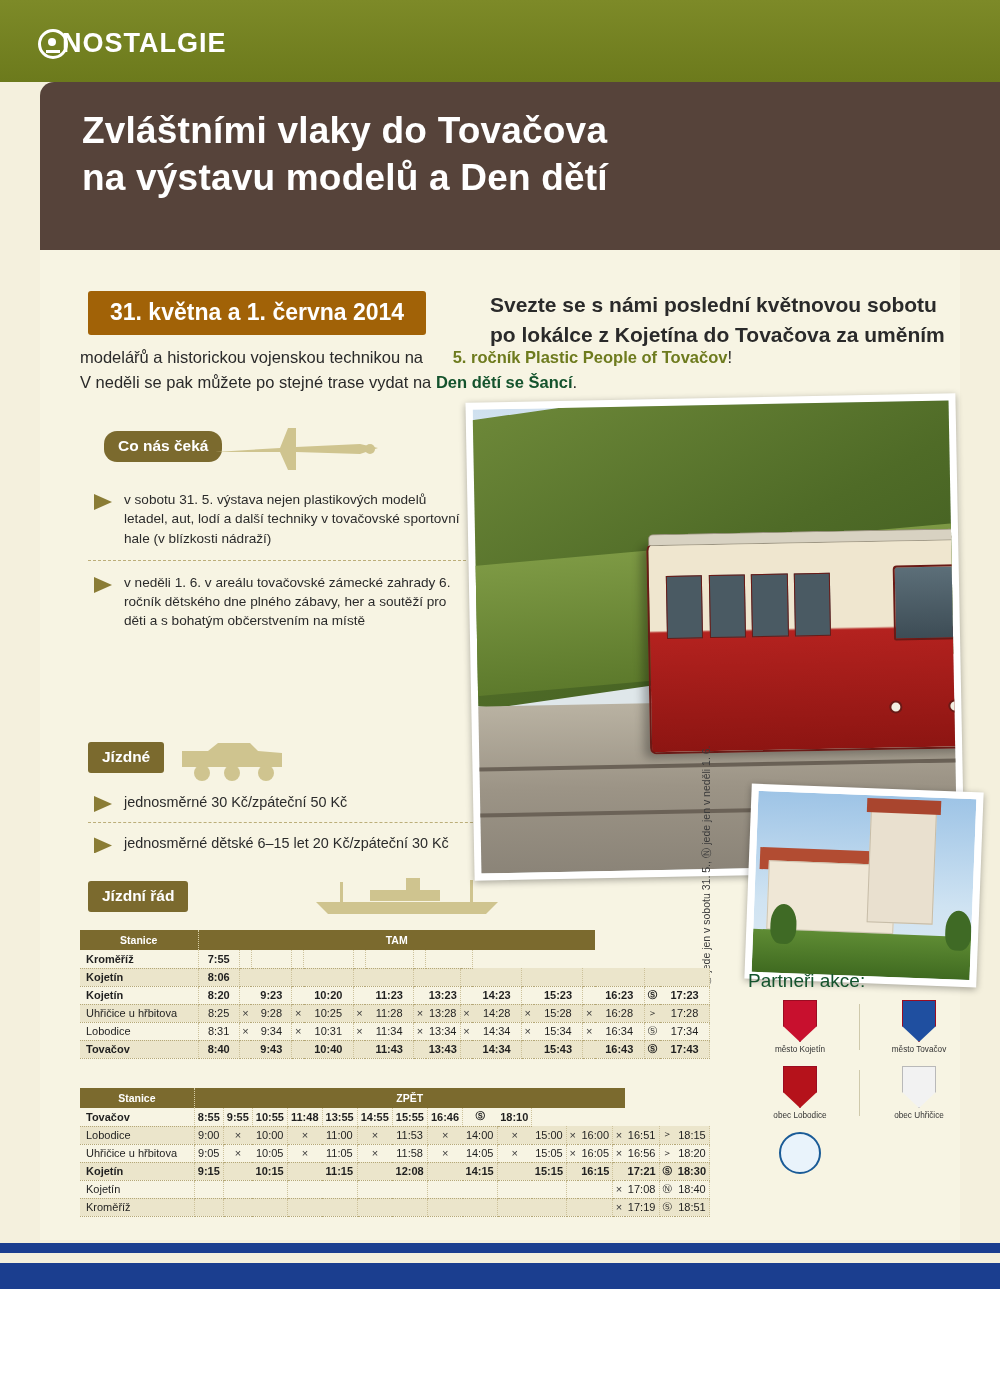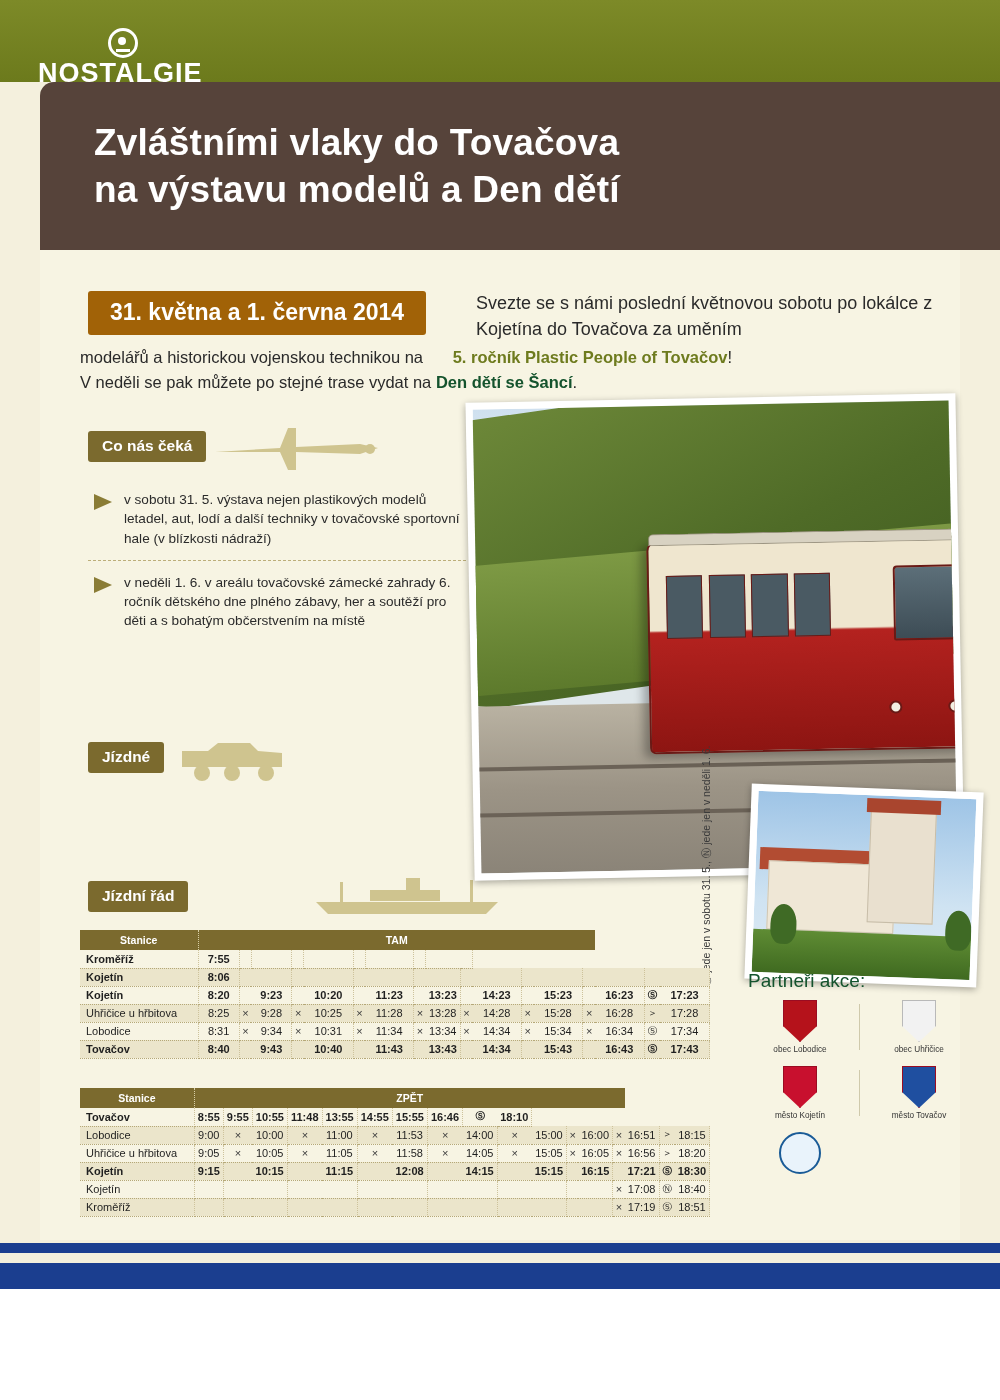--- a/index.html
+++ b/index.html
@@ -17,73 +17,73 @@
   }
   
   .top-band {
     position:absolute; left:0; top:0; width:1000px; height:82px;
     background:#6e7b1e;
     background:linear-gradient(180deg,#7d8a28 0%, #6c7a1c 100%);
   }
   .logo {
     position:absolute; left:38px; top:28px;
     color:#fff; font-weight:bold; font-size:27px; letter-spacing:1px;
-    display:flex; align-items:center;flex-direction:column;
+    display:flex; align-items:center;
   }
   .logo-mark {
     width:30px; height:30px; border:3px solid #fff; border-radius:50%;
     margin-right:-6px; position:relative;
   }
   .logo-mark:before{
     content:""; position:absolute; left:7px; top:6px; width:8px;height:8px;
     border-radius:50%; background:#fff;
   }
   .logo-mark:after{
     content:""; position:absolute; left:5px; top:18px; width:14px;height:3px;
     background:#fff;
   }
   
   .header {
     position:absolute; left:40px; top:82px; width:960px; height:168px;
     background:#56433a;
     border-top-left-radius:14px;
   }
   .header h1 {
-    margin:12px; padding:26px 40px 0 42px;
+    margin:0; padding:26px 40px 0 42px;
     color:#ffffff; font-size:37px; line-height:1.26; font-weight:bold;
     letter-spacing:0.2px;
   }
   
   .body-area {
     position:absolute; left:40px; top:250px; width:920px; height:990px;
     background:#f7f4e3;
   }
   .date-badge {
     position:absolute; left:88px; top:291px;
     background:#a16207; color:#fff; font-size:23px; font-weight:bold;
     padding:8px 22px 9px 22px;
     border-radius:3px;
   }
   .intro {
-    position:absolute; left:476px; top:290px; width:470px;
-    font-size:18px; color:#2a2a2a; line-height:1.45;
+    position:absolute; left:490px; top:290px; width:470px;
+    font-size:21px; color:#2a2a2a; line-height:1.45;font-weight:bold;
   }
   .intro2 {
     position:absolute; left:80px; top:345px; width:880px;
     font-size:16.5px; color:#2a2a2a; line-height:1.5;
   }
   .hl-green { color:#6e7b1e; font-weight:bold;margin-left:25px; }
   .hl-brown { color:#14532d; font-weight:bold; }
   
   .sec-label {
     position:absolute;
     background:#7b6a2e; color:#fff; font-weight:bold; font-size:15.5px;
     padding:6px 14px 7px 14px; border-radius:3px;
   }
-  .sec-conas { left:88px; top:431px; }
+  .sec-conas { left:104px; top:431px;border-radius:13px; }
   .sec-jizdne { left:88px; top:742px; }
   .sec-jizdnirad { left:88px; top:881px; }
   
   .bullets { position:absolute; left:88px; top:478px; width:378px; }
   .bullet { display:flex; padding:12px 0 12px 0;justify-content:flex-end; }
   .bullet + .bullet { border-top:1px dashed #bcae7a; }
   .arrow {
     width:18px; height:16px; flex:0 0 18px; margin:4px 12px 0 6px;
     background:#8a7c35;
     clip-path:polygon(0 0,100% 50%,0 100%);
@@ -257,20 +257,30 @@
     <div class="bullet">
       <div class="arrow"></div>
       <div class="btxt">v sobotu 31. 5. výstava nejen plastikových modelů letadel, aut, lodí a další techniky v tovačovské sportovní hale (v blízkosti nádraží)</div>
     </div>
     <div class="bullet">
       <div class="arrow"></div>
       <div class="btxt">v neděli 1. 6. v areálu tovačovské zámecké zahrady 6. ročník dětského dne plného zábavy, her a soutěží pro děti a s bohatým občerstvením na místě</div>
     </div>
   </div>
 
+  <div class="fare-list">
+    <div class="fare">
+      <div class="arrow"></div>
+      <div class="btxt">jednosměrné 30 Kč/zpáteční 50 Kč</div>
+    </div>
+    <div class="fare">
+      <div class="arrow"></div>
+      <div class="btxt">jednosměrné dětské 6–15 let 20 Kč/zpáteční 30 Kč</div>
+    </div>
+  </div>
 
   <div class="photo-main">
     <div class="ph-in">
       <div class="sky"></div>
       <div class="hill"></div>
       <div class="hill2"></div>
       <div class="ballast"></div>
       <div class="rail" style="bottom:22%"></div>
       <div class="rail" style="bottom:12%"></div>
       <div class="train">
@@ -545,40 +555,40 @@
           <td class="sym">Ⓢ</td>
           <td>18:51</td>
         </tr>
       </tbody>
   </table>
 
   <div class="partners-title">Partneři akce:</div>
   <div class="partner-grid">
     <div class="pg-row">
       <div class="pcell">
+        <div class="shield"></div>
+        <div class="cap">město Kojetín</div>
+      </div>
+      <div class="pg-div"></div>
+      <div class="pcell">
+        <div class="shield blue"></div>
+        <div class="cap">město Tovačov</div>
+      </div>
+    </div>
+    <div class="pg-row">
+      <div class="pcell">
         <div class="shield red2"></div>
         <div class="cap">obec Lobodice</div>
       </div>
       <div class="pg-div"></div>
       <div class="pcell">
         <div class="shield white"></div>
         <div class="cap">obec Uhřičice</div>
       </div>
     </div>
-    <div class="pg-row">
-      <div class="pcell">
-        <div class="shield"></div>
-        <div class="cap">město Kojetín</div>
-      </div>
-      <div class="pg-div"></div>
-      <div class="pcell">
-        <div class="shield blue"></div>
-        <div class="cap">město Tovačov</div>
-      </div>
-    </div>
     <div class="pg-row" style="justify-content:flex-start">
       <div class="pcell round">
         <div class="shield"></div>
       </div>
     </div>
   </div>
 
   <div class="stripe1"></div>
   <div class="stripe2"></div>
 

